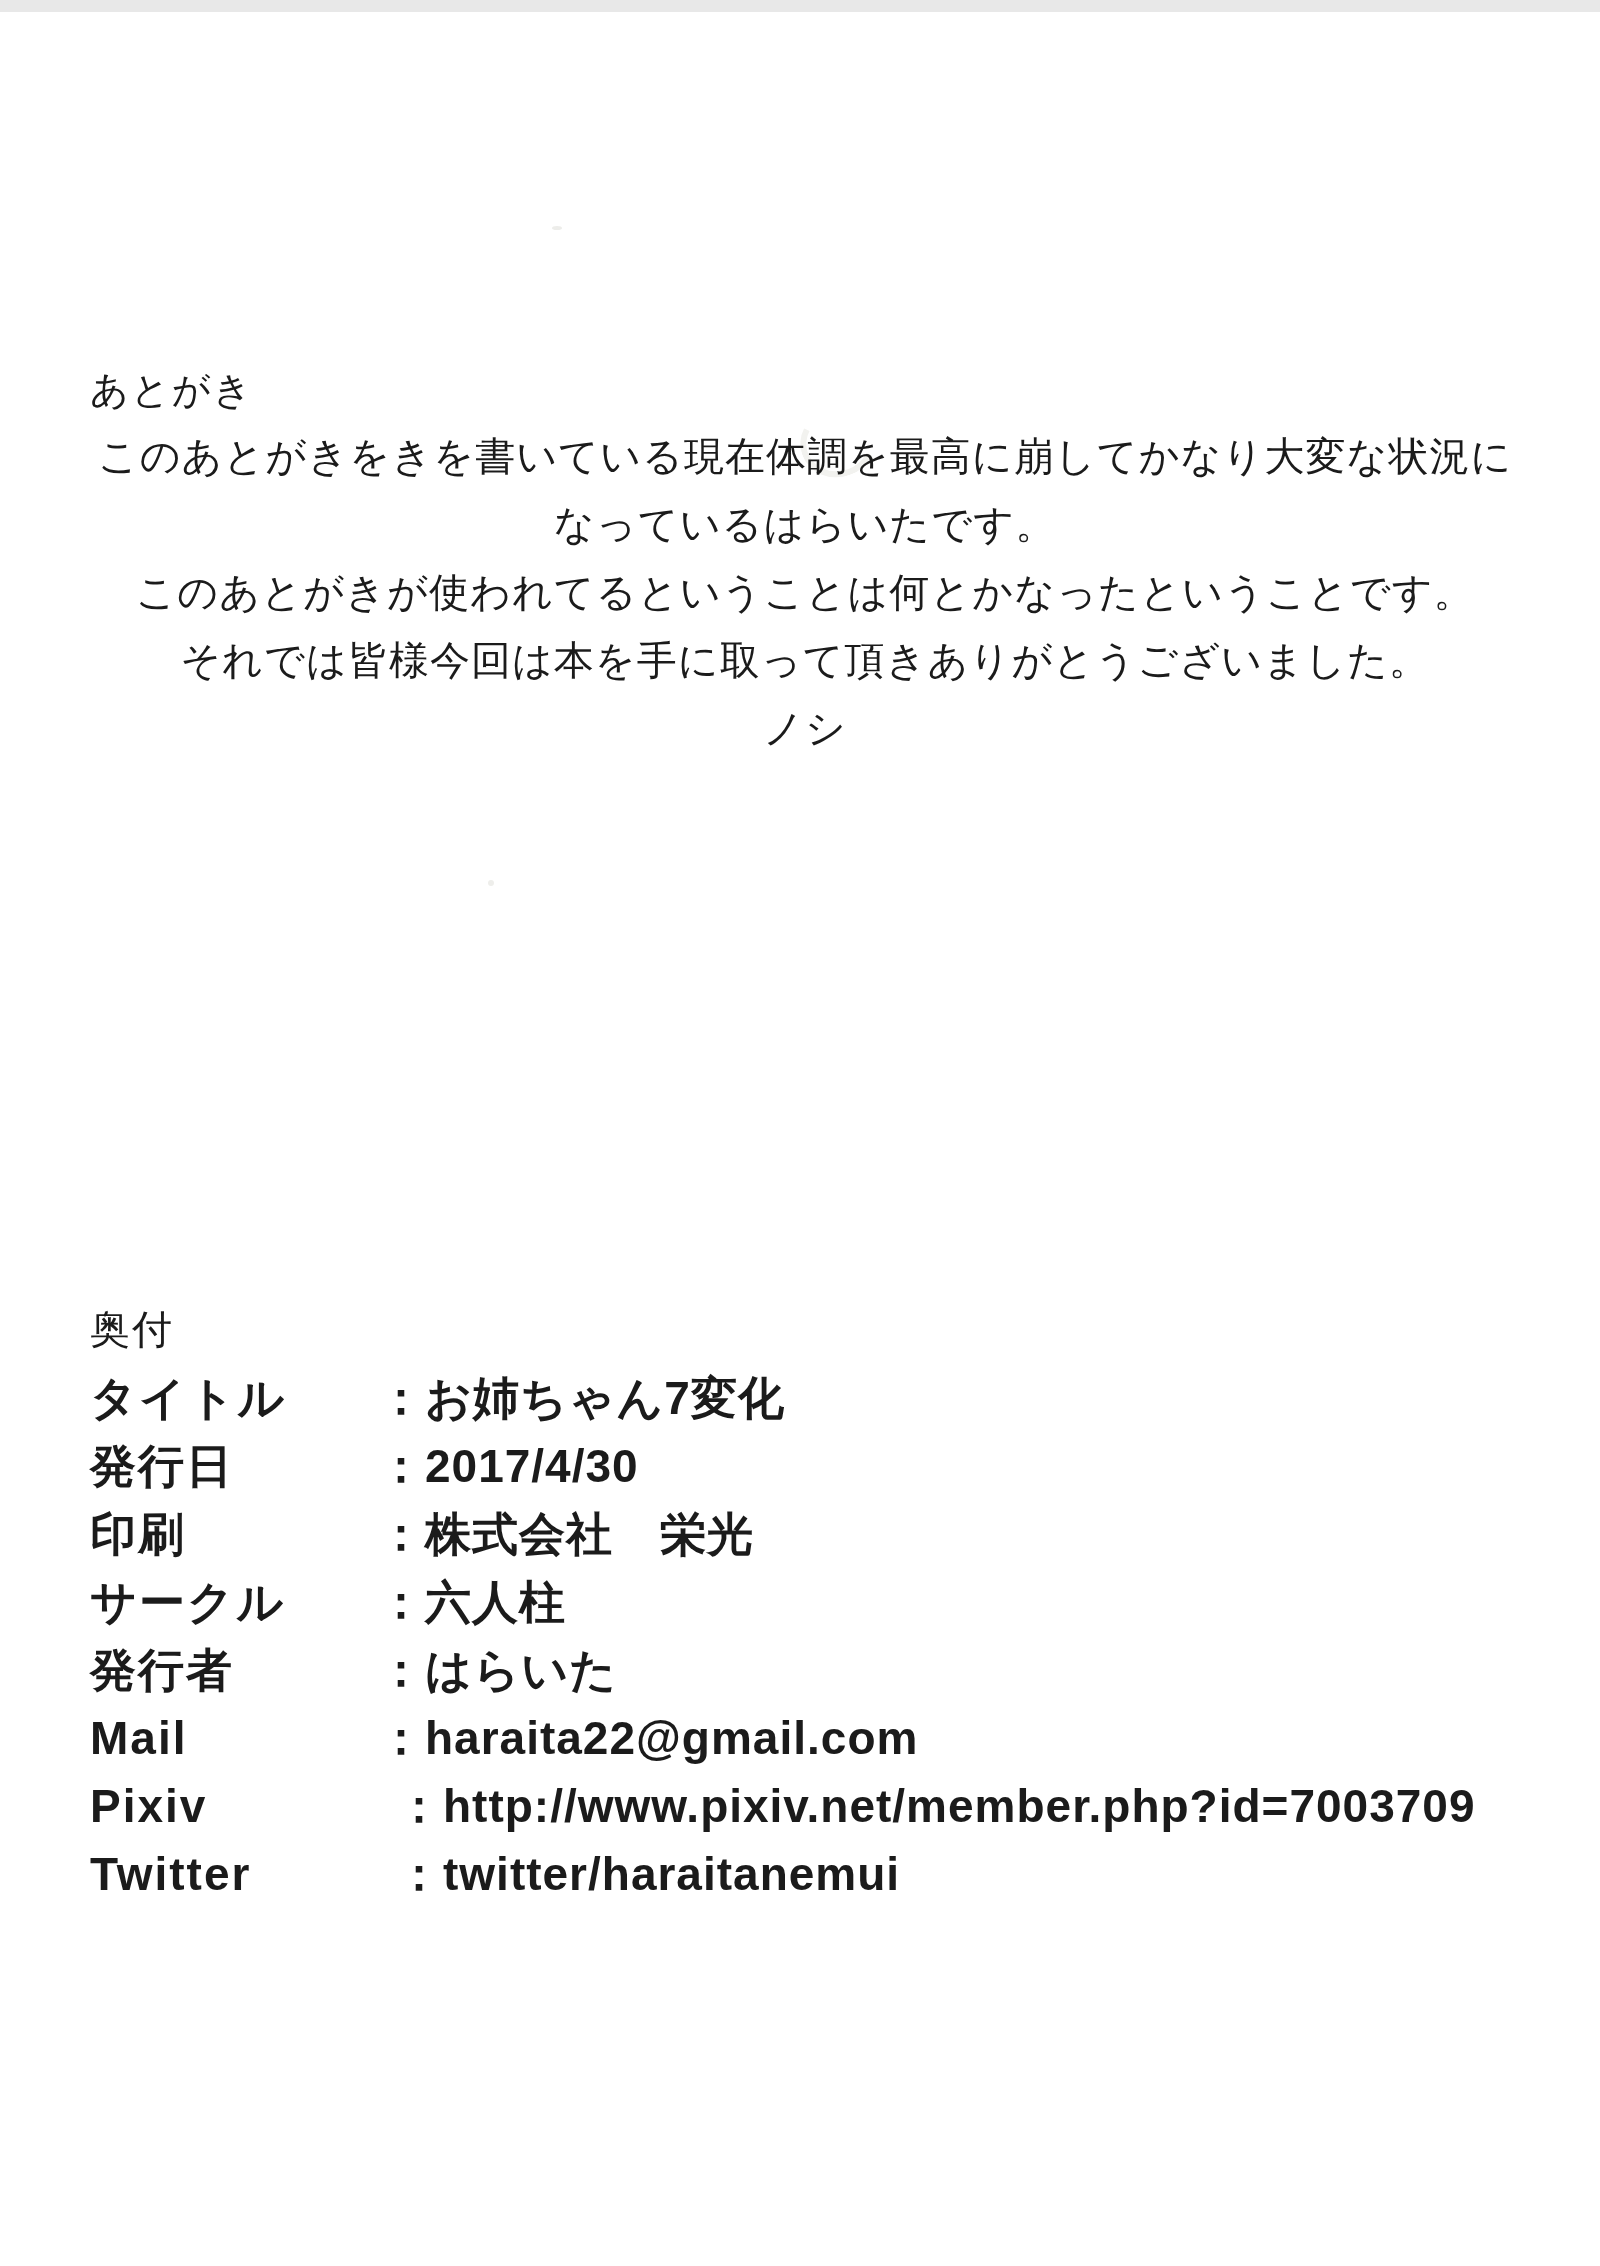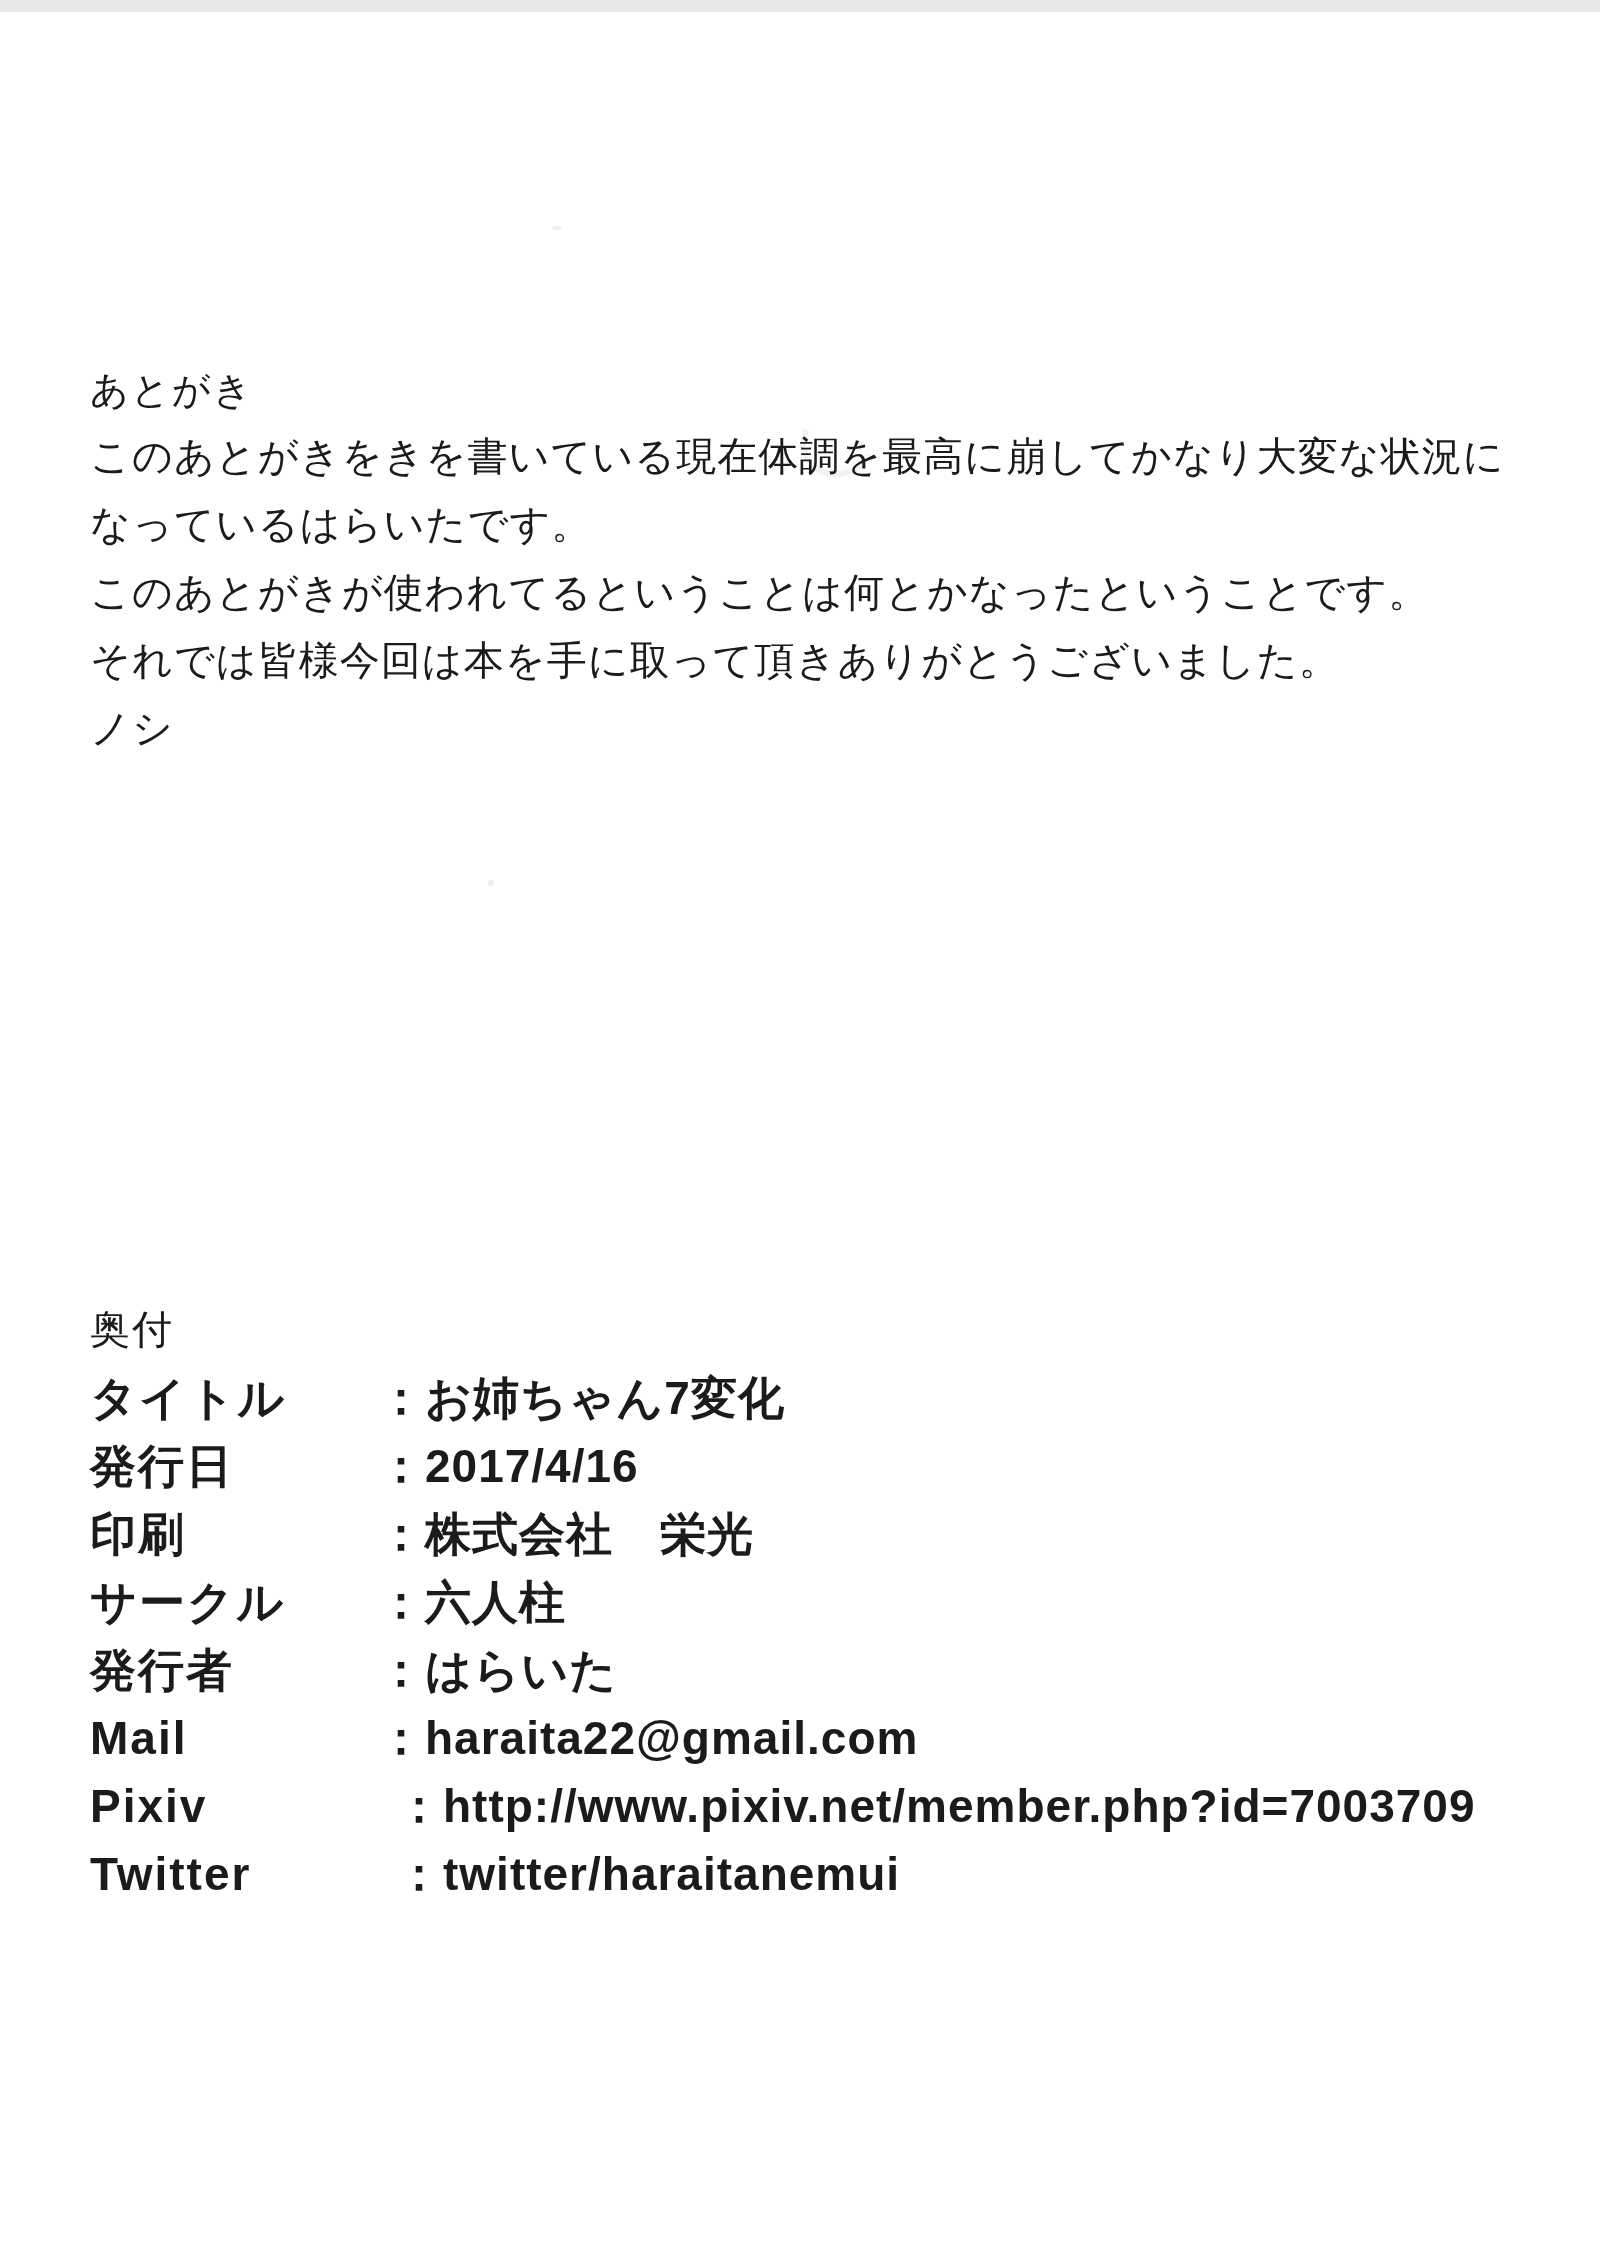--- a/index.html
+++ b/index.html
@@ -30,20 +30,21 @@
     line-height: 64px;
     font-weight: 500;
     letter-spacing: 2px;
   }
   .afterword-line {
     font-size: 40px;
     line-height: 68px;
     font-weight: 500;
     letter-spacing: 1px;
     white-space: nowrap;
+    text-align: center;
   }
 
   
   .colophon {
     position: absolute;
     left: 90px;
     top: 1282px;
     width: 1430px;
   }
   .colophon-heading {
@@ -124,21 +125,21 @@
   </div>
 
   <div class="colophon">
     <div class="colophon-heading">奥付</div>
 
     <div class="colophon-row">
       <span class="label">タイトル</span><span class="value">：お姉ちゃん7変化</span>
     </div>
 
     <div class="colophon-row">
-      <span class="label">発行日</span><span class="value">：2017/4/16</span>
+      <span class="label">発行日</span><span class="value">：2017/4/30</span>
     </div>
 
     <div class="colophon-row">
       <span class="label">印刷</span><span class="value">：株式会社　栄光</span>
     </div>
 
     <div class="colophon-row">
       <span class="label">サークル</span><span class="value">：六人柱</span>
     </div>
 

